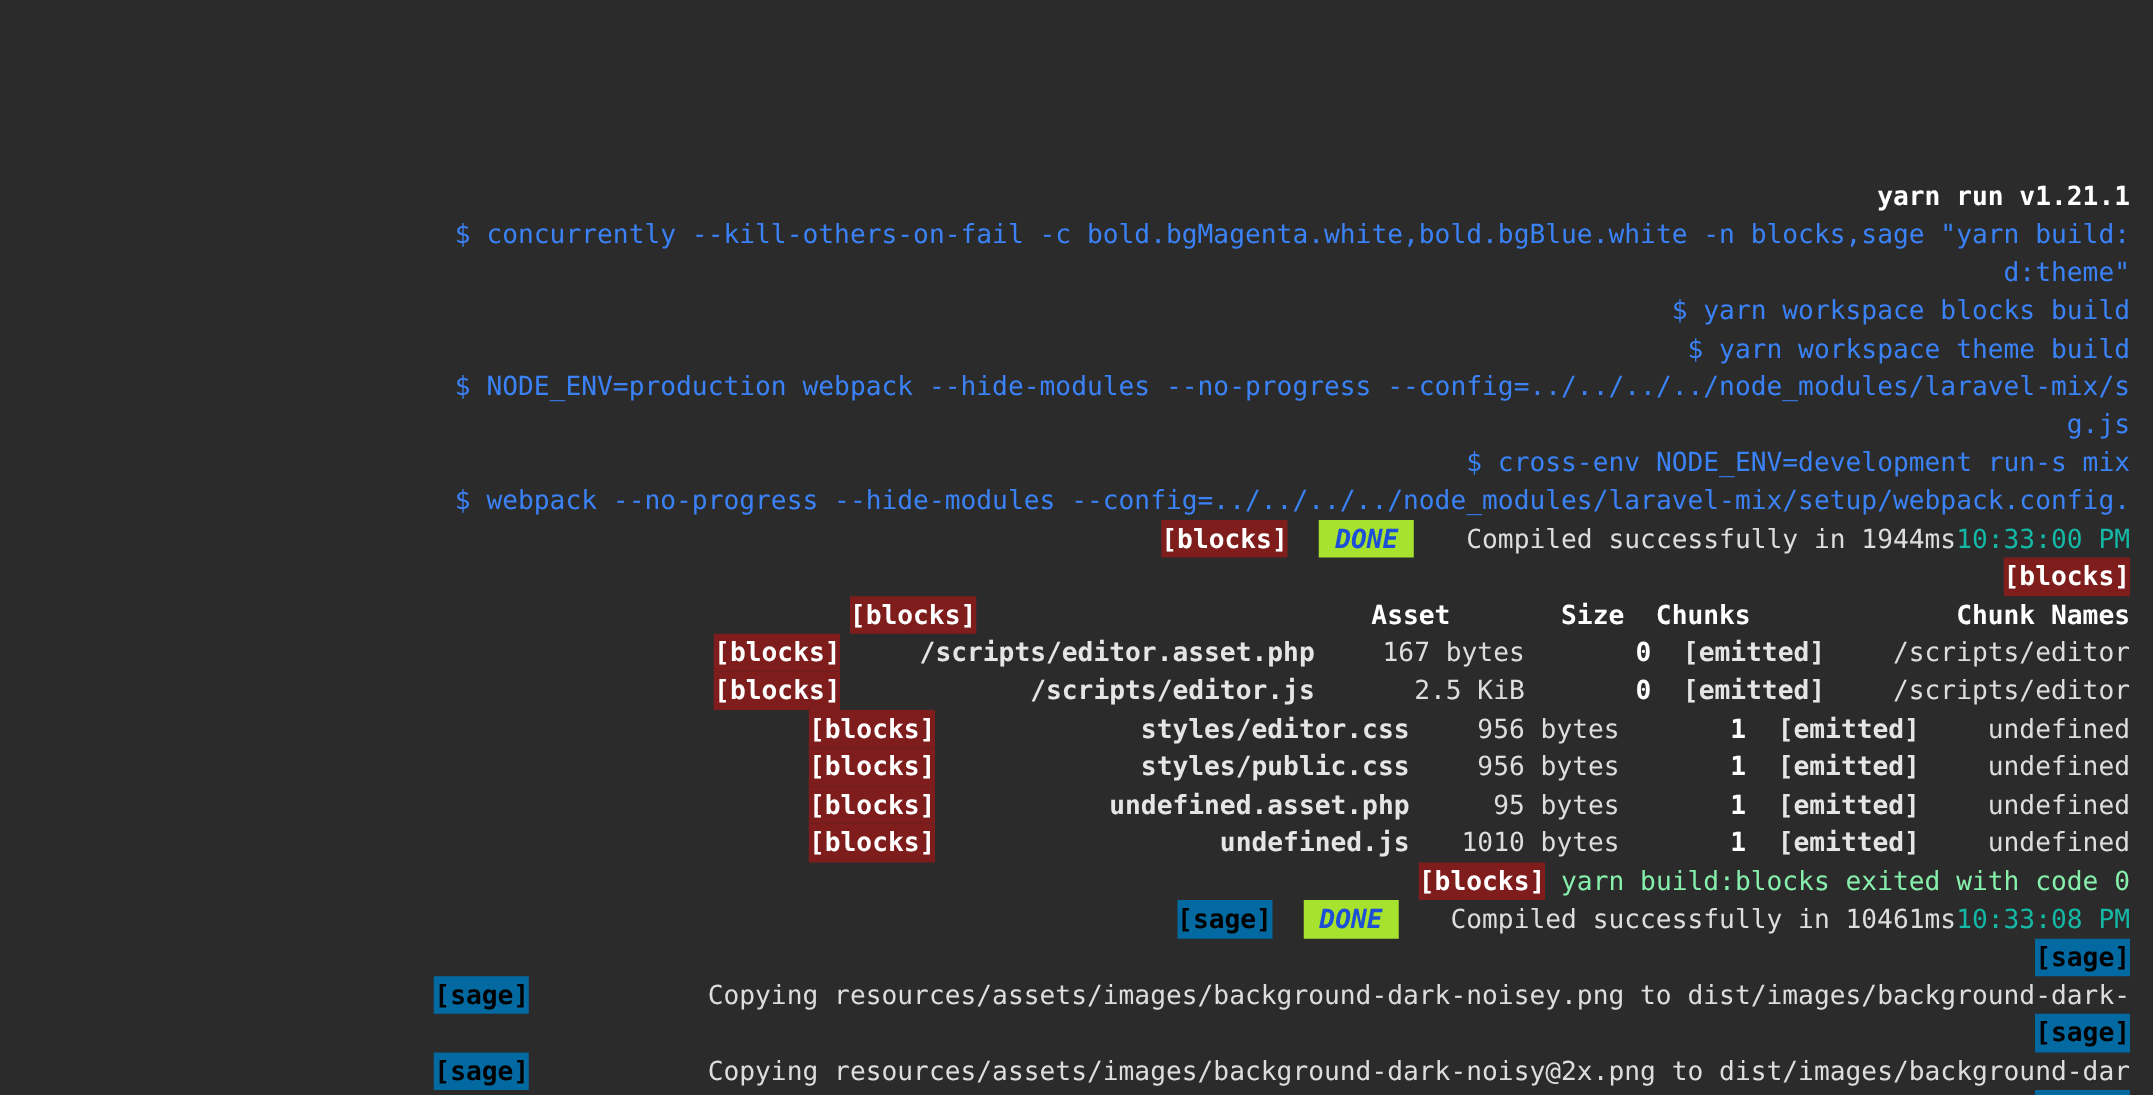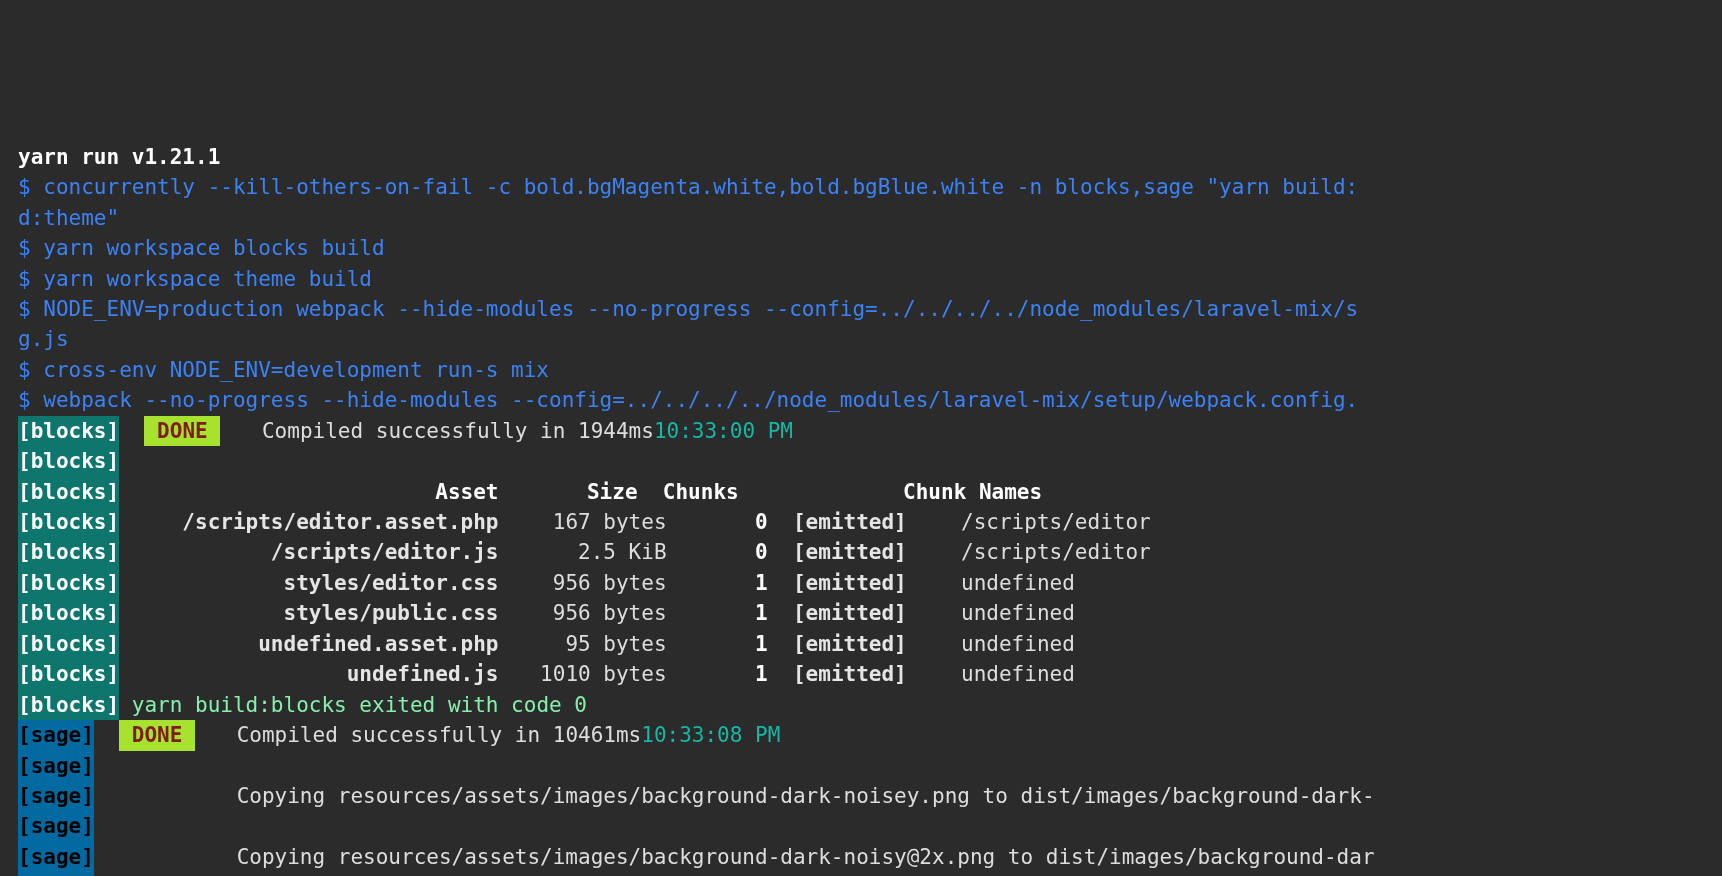--- a/index.html
+++ b/index.html
@@ -11,42 +11,43 @@
     line-height: 1.45;
     padding: 20px 18px;
     white-space: pre;
     overflow: hidden;
     width: 1722px;
     height: 876px;
   }
   .white-bold { color: #ffffff; font-weight: bold; }
   .dim { color: #3b82f6; }
   .blocks-tag {
-    background: #0f766e;
+    background: #7f1d1d;
     color: #ffffff;
     font-weight: bold;
     display: inline-block;
   }
   .sage-tag {
     background: #0369a1;
     color: #000000;
     font-weight: bold;
     display: inline-block;
   }
   .done-badge {
     background: #a6e22e;
-    color: #7f1d1d;
+    color: #1d4ed8;
     font-weight: bold;
     display: inline-block;
+    font-style: italic;
   }
   .green-bold { color: #e5e5e5; font-weight: bold; }
   .light { color: #dddddd; margin-left: 29px; }
   .purple { color: #86efac; }
   .timestamp { color: #14b8a6; }
-  .row { display: block; }
+  .row { display: block; text-align: right; }
 </style>
 </head>
 <body>
 
 
 
 <div id="terminal"><div class="row"><span class="white-bold">yarn run v1.21.1</span></div><div class="row"><span class="dim">$ concurrently --kill-others-on-fail -c bold.bgMagenta.white,bold.bgBlue.white -n blocks,sage "yarn build:</span></div><div class="row"><span class="dim">d:theme"</span></div><div class="row"><span class="dim">$ yarn workspace blocks build</span></div><div class="row"><span class="dim">$ yarn workspace theme build</span></div><div class="row"><span class="dim">$ NODE_ENV=production webpack --hide-modules --no-progress --config=../../../../node_modules/laravel-mix/s</span></div><div class="row"><span class="dim">g.js</span></div><div class="row"><span class="dim">$ cross-env NODE_ENV=development run-s mix</span></div><div class="row"><span class="dim">$ webpack --no-progress --hide-modules --config=../../../../node_modules/laravel-mix/setup/webpack.config.</span></div><div class="row"><span class="blocks-tag">[blocks]</span><span>  </span><span class="done-badge"> DONE </span><span class="light"> Compiled successfully in 1944ms</span><span class="timestamp">10:33:00 PM</span></div><div class="row"><span class="blocks-tag">[blocks]</span></div><div class="row"><span class="blocks-tag">[blocks]</span><span class="white-bold">                         Asset</span><span class="white-bold">       Size</span><span class="white-bold">  Chunks</span><span class="white-bold">             </span><span class="white-bold">Chunk Names</span></div><div class="row"><span class="blocks-tag">[blocks]</span><span class="green-bold">     /scripts/editor.asset.php</span><span class="light">  167 bytes</span><span class="white-bold">       0</span><span class="green-bold">  [emitted]</span><span class="light">  /scripts/editor</span></div><div class="row"><span class="blocks-tag">[blocks]</span><span class="green-bold">            /scripts/editor.js</span><span class="light">    2.5 KiB</span><span class="white-bold">       0</span><span class="green-bold">  [emitted]</span><span class="light">  /scripts/editor</span></div><div class="row"><span class="blocks-tag">[blocks]</span><span class="green-bold">             styles/editor.css</span><span class="light">  956 bytes</span><span class="white-bold">       1</span><span class="green-bold">  [emitted]</span><span class="light">  undefined</span></div><div class="row"><span class="blocks-tag">[blocks]</span><span class="green-bold">             styles/public.css</span><span class="light">  956 bytes</span><span class="white-bold">       1</span><span class="green-bold">  [emitted]</span><span class="light">  undefined</span></div><div class="row"><span class="blocks-tag">[blocks]</span><span class="green-bold">           undefined.asset.php</span><span class="light">   95 bytes</span><span class="white-bold">       1</span><span class="green-bold">  [emitted]</span><span class="light">  undefined</span></div><div class="row"><span class="blocks-tag">[blocks]</span><span class="green-bold">                  undefined.js</span><span class="light"> 1010 bytes</span><span class="white-bold">       1</span><span class="green-bold">  [emitted]</span><span class="light">  undefined</span></div><div class="row"><span class="blocks-tag">[blocks]</span><span class="purple"> yarn build:blocks exited with code 0</span></div><div class="row"><span class="sage-tag">[sage]</span><span>  </span><span class="done-badge"> DONE </span><span class="light"> Compiled successfully in 10461ms</span><span class="timestamp">10:33:08 PM</span></div><div class="row"><span class="sage-tag">[sage]</span></div><div class="row"><span class="sage-tag">[sage]</span><span class="light">         Copying resources/assets/images/background-dark-noisey.png to dist/images/background-dark-</span></div><div class="row"><span class="sage-tag">[sage]</span></div><div class="row"><span class="sage-tag">[sage]</span><span class="light">         Copying resources/assets/images/background-dark-noisy@2x.png to dist/images/background-dar</span></div><div class="row"><span class="sage-tag">[sage]</span></div></div>
 
 
 

